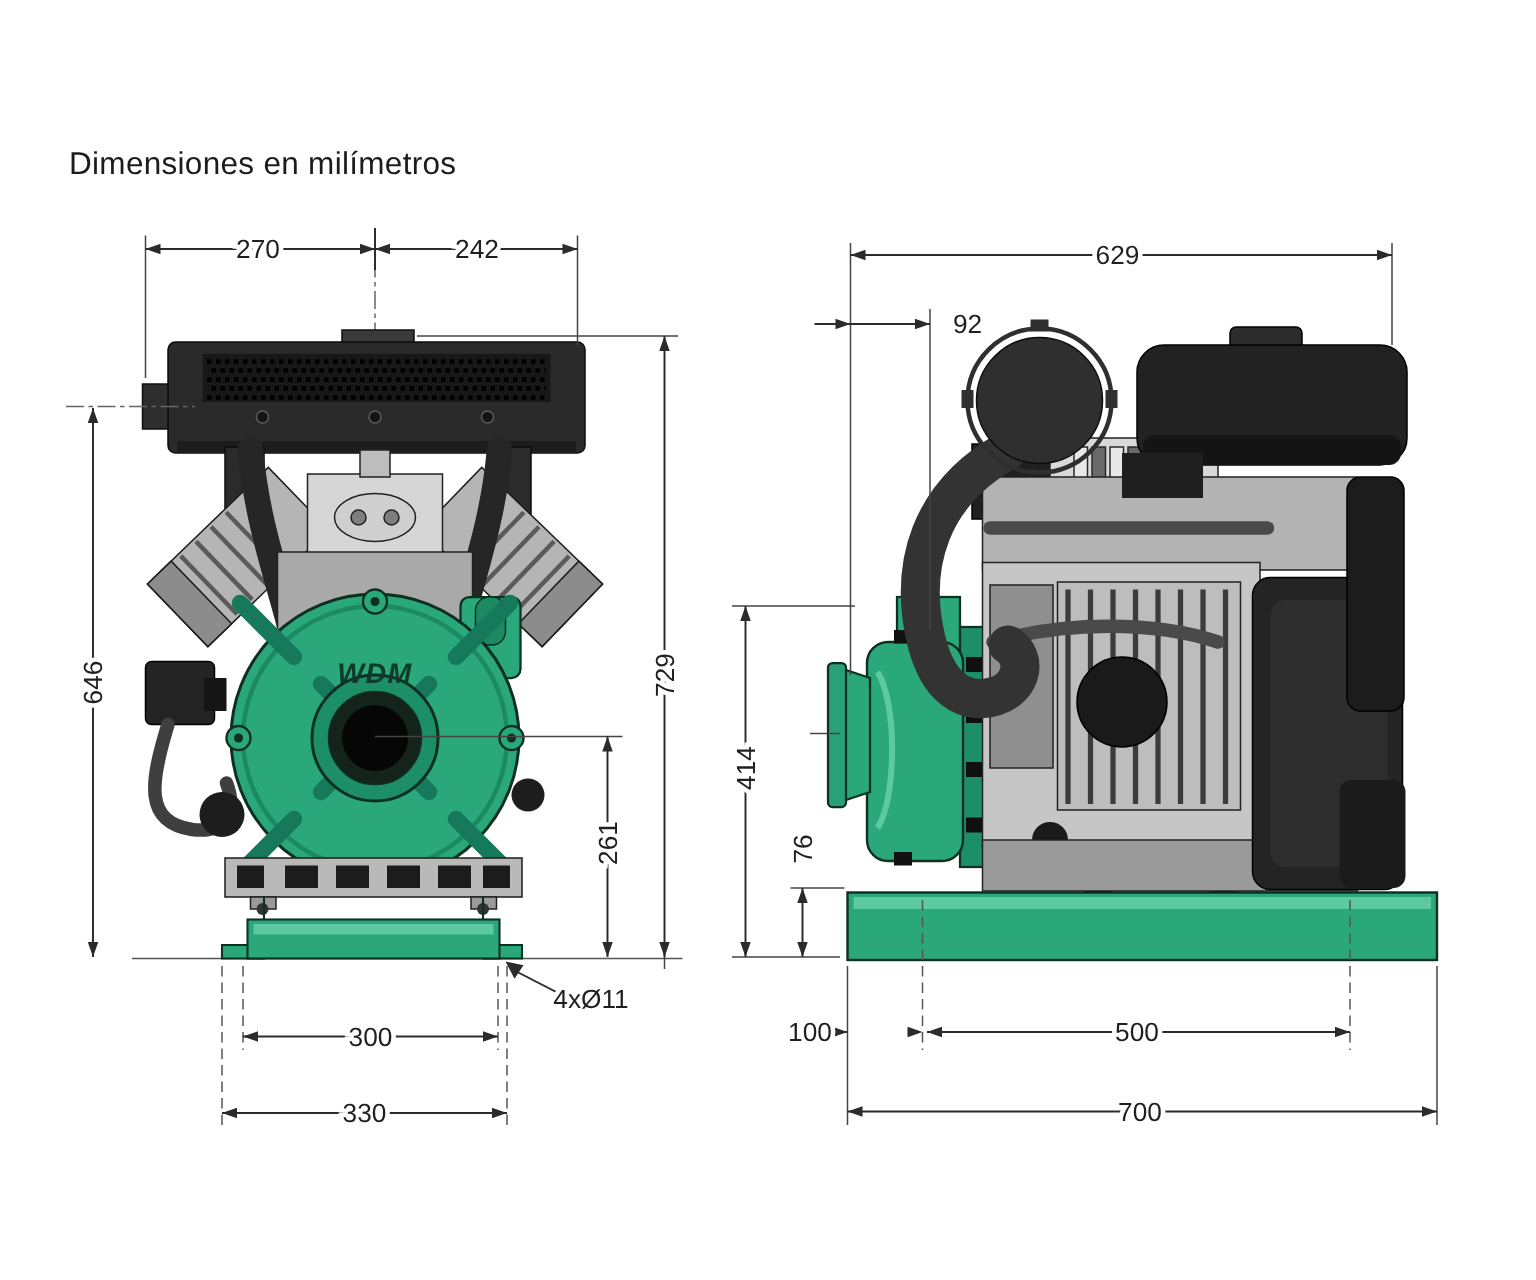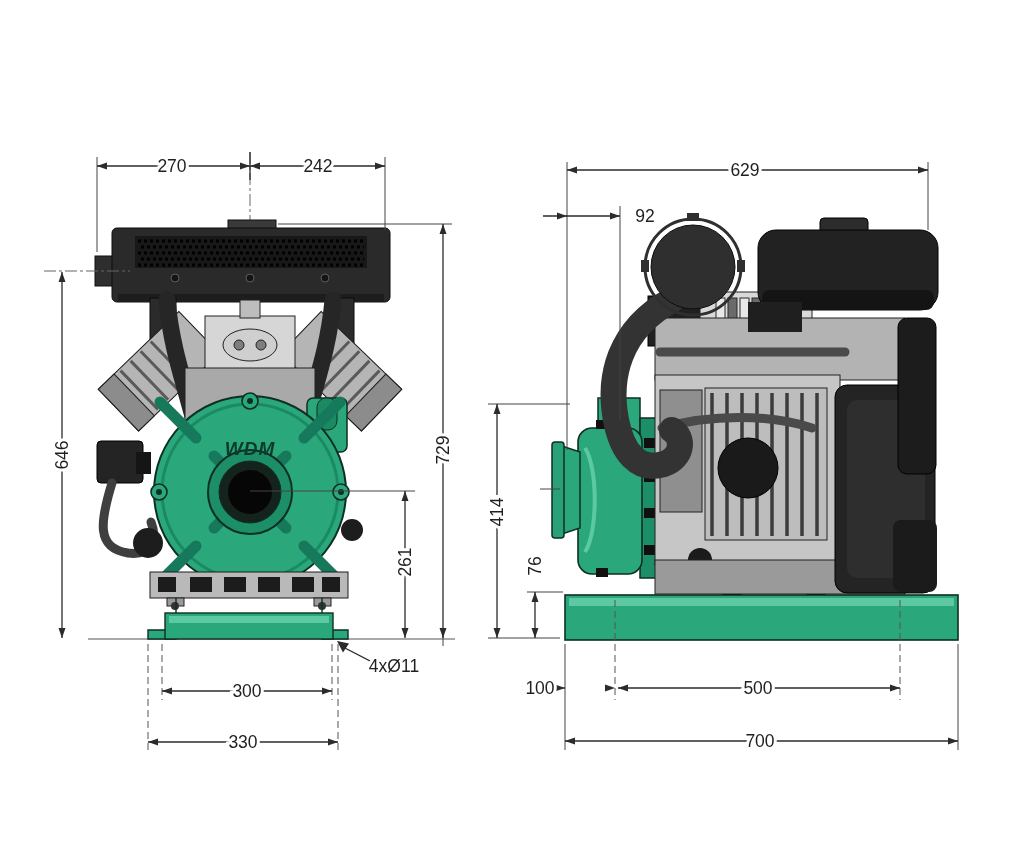--- a/index.html
+++ b/index.html
@@ -13,20 +13,21 @@
   .cdash{stroke:#666;stroke-width:1;fill:none;stroke-dasharray:12 3 3 3;}
   .arr{fill:#2b2b2b;stroke:none;}
   .dimtxt{font:17.5px "Liberation Sans",sans-serif;fill:#1f1f1f;stroke:#ffffff;stroke-width:6px;
           paint-order:stroke;text-anchor:middle;}
   .logo{font:italic 700 19px "Liberation Sans",sans-serif;fill:#0d3a2b;letter-spacing:1px;text-anchor:middle;}
 </style>
 </head>
 <body>
 
 <div id="canvas">
+  <div id="title">Dimensiones en milímetros</div>
 
   <svg width="1024" height="853" viewBox="0 0 1024 853">
 
     <g>
 
       <line x1="250" y1="152" x2="250" y2="500" class="cdash"></line>
 
       <line x1="88" y1="639" x2="455" y2="639" stroke="#555" stroke-width="1"></line>
 
       <g>

